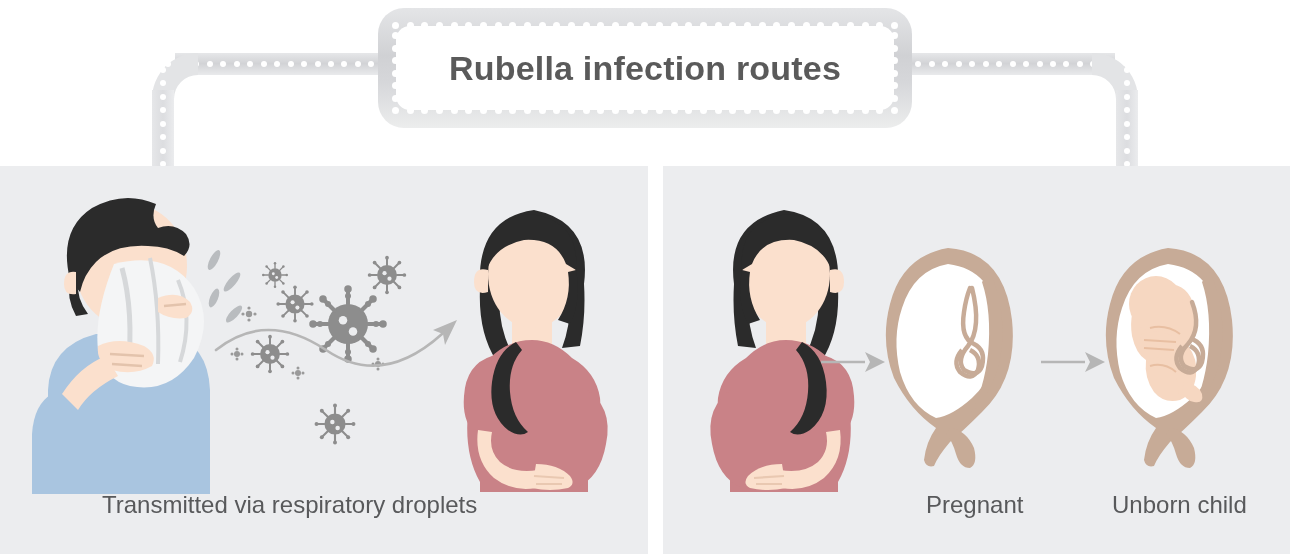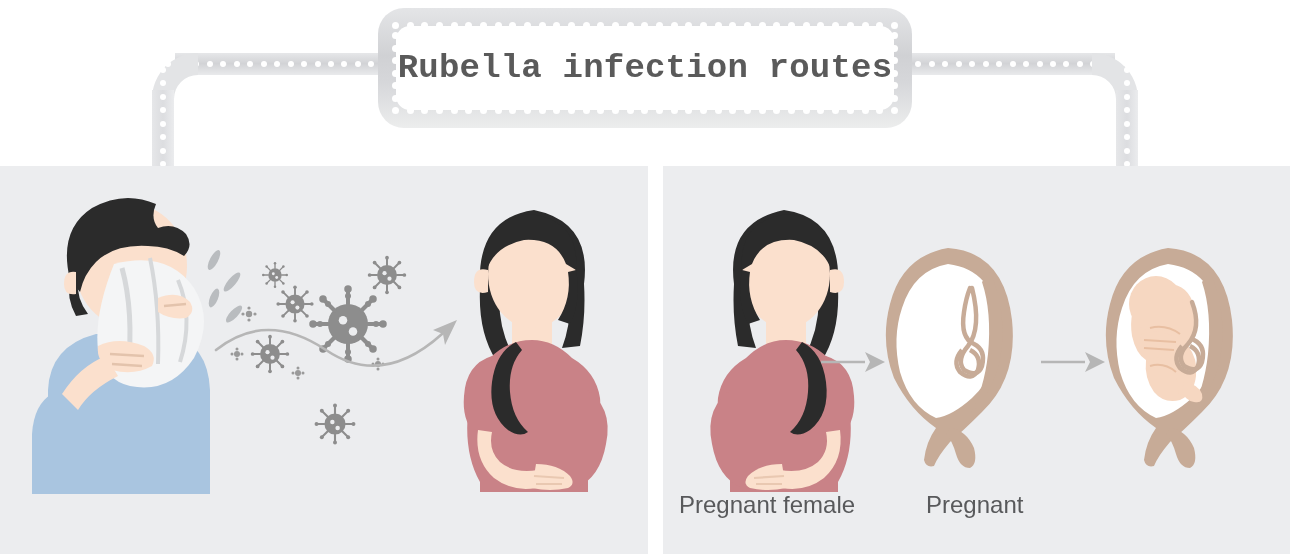--- a/index.html
+++ b/index.html
@@ -20,21 +20,21 @@
   .dot{width:6px;height:6px;border-radius:50%;background:#ffffff;flex:0 0 auto;}
   .corner{position:absolute;width:46px;height:46px;box-sizing:border-box;
           border:22px solid #e3e4e6;background:transparent;}
   .corner.tl{border-right:none;border-bottom:none;border-top-left-radius:46px;}
   .corner.tr{border-left:none;border-bottom:none;border-top-right-radius:46px;}
 
   
   #title-plaque{position:absolute;left:378px;top:8px;width:534px;height:120px;
       border-radius:26px;
       background:linear-gradient(180deg,#e4e5e7 0%,#d0d1d4 40%,#d6d7da 62%,#eceded 100%);
-      box-sizing:border-box;font-family:Liberation Mono, monospace;}
+      box-sizing:border-box;}
   #title-inner{position:absolute;left:18px;top:18px;right:18px;bottom:18px;
       background:#ffffff;border-radius:14px;display:flex;align-items:center;
       justify-content:center;}
   #title-text{font-size:34px;font-weight:bold;color:#5a5a5a;letter-spacing:.2px;
       white-space:nowrap;}
   .plaque-dots{position:absolute;pointer-events:none;}
   .pd-row{position:absolute;display:flex;justify-content:space-between;}
   .pd-col{position:absolute;display:flex;flex-direction:column;justify-content:space-between;}
   .pdot{width:7px;height:7px;border-radius:50%;background:#ffffff;}
 
@@ -365,20 +365,21 @@
 
           <path d="M142 238 Q146 268 126 286 Q108 300 84 296 L82 278
                    Q106 282 120 270 Q132 258 128 240 Z" fill="#fbe0cd"></path>
 
           <path d="M84 272 Q62 272 50 284 Q44 292 52 296 Q70 300 88 296 Z" fill="#fbe0cd"></path>
           <path d="M56 286 L86 284 M58 292 L84 292" stroke="#e9c8b1" stroke-width="2.2" fill="none"></path>
         </g>
       </svg>
     </div>
 
+    <span class="caption" style="left:102px;top:325px;">Transmitted via respiratory droplets</span>
   </div>
 
   <div class="panel" id="panel-right">
 
     <div class="fig" style="left:35px;top:26px;">
       <svg width="170" height="310" viewBox="0 0 170 310">
         <path d="M36 92 Q28 30 86 18 Q144 26 140 96 Q142 140 124 168 L106 166
                  Q124 132 120 96 Q116 56 84 52 Q52 56 50 96 Q48 130 58 156 L40 154 Q34 124 36 92 Z" fill="#2b2b2b"></path>
         <path d="M68 118 L108 118 L108 162 L68 162 Z" fill="#fbe0cd"></path>
         <ellipse cx="88" cy="82" rx="44" ry="54" fill="#fbe0cd"></ellipse>
@@ -460,17 +461,17 @@
         <path d="M52 86 Q68 82 82 92" stroke="#e8bfa2" stroke-width="2" fill="none"></path>
         <path d="M52 124 Q66 120 78 130" stroke="#e8bfa2" stroke-width="2" fill="none"></path>
 
         <path d="M94 60 Q104 86 90 102 Q78 114 86 124 Q100 132 104 120
                  Q108 104 96 98" stroke="#c7ab97" stroke-width="4.5" fill="none" stroke-linecap="round"></path>
         <path d="M84 104 Q74 116 82 126 Q94 136 100 124 Q104 110 92 104" stroke="#c7ab97" stroke-width="4.5" fill="none"></path>
         <path d="M72 186 Q88 188 96 206 Q100 222 92 226 Q82 226 78 212 Q74 198 68 192 Z" fill="#c7ab97"></path>
       </svg>
     </div>
 
-    <span class="caption" style="left:16px;top:325px;">Pregnant female</span>
     <span class="caption" style="left:263px;top:325px;">Pregnant</span>
+    <span class="caption" style="left:449px;top:325px;">Unborn child</span>
   </div>
 
 </div>
 
 </body></html>

